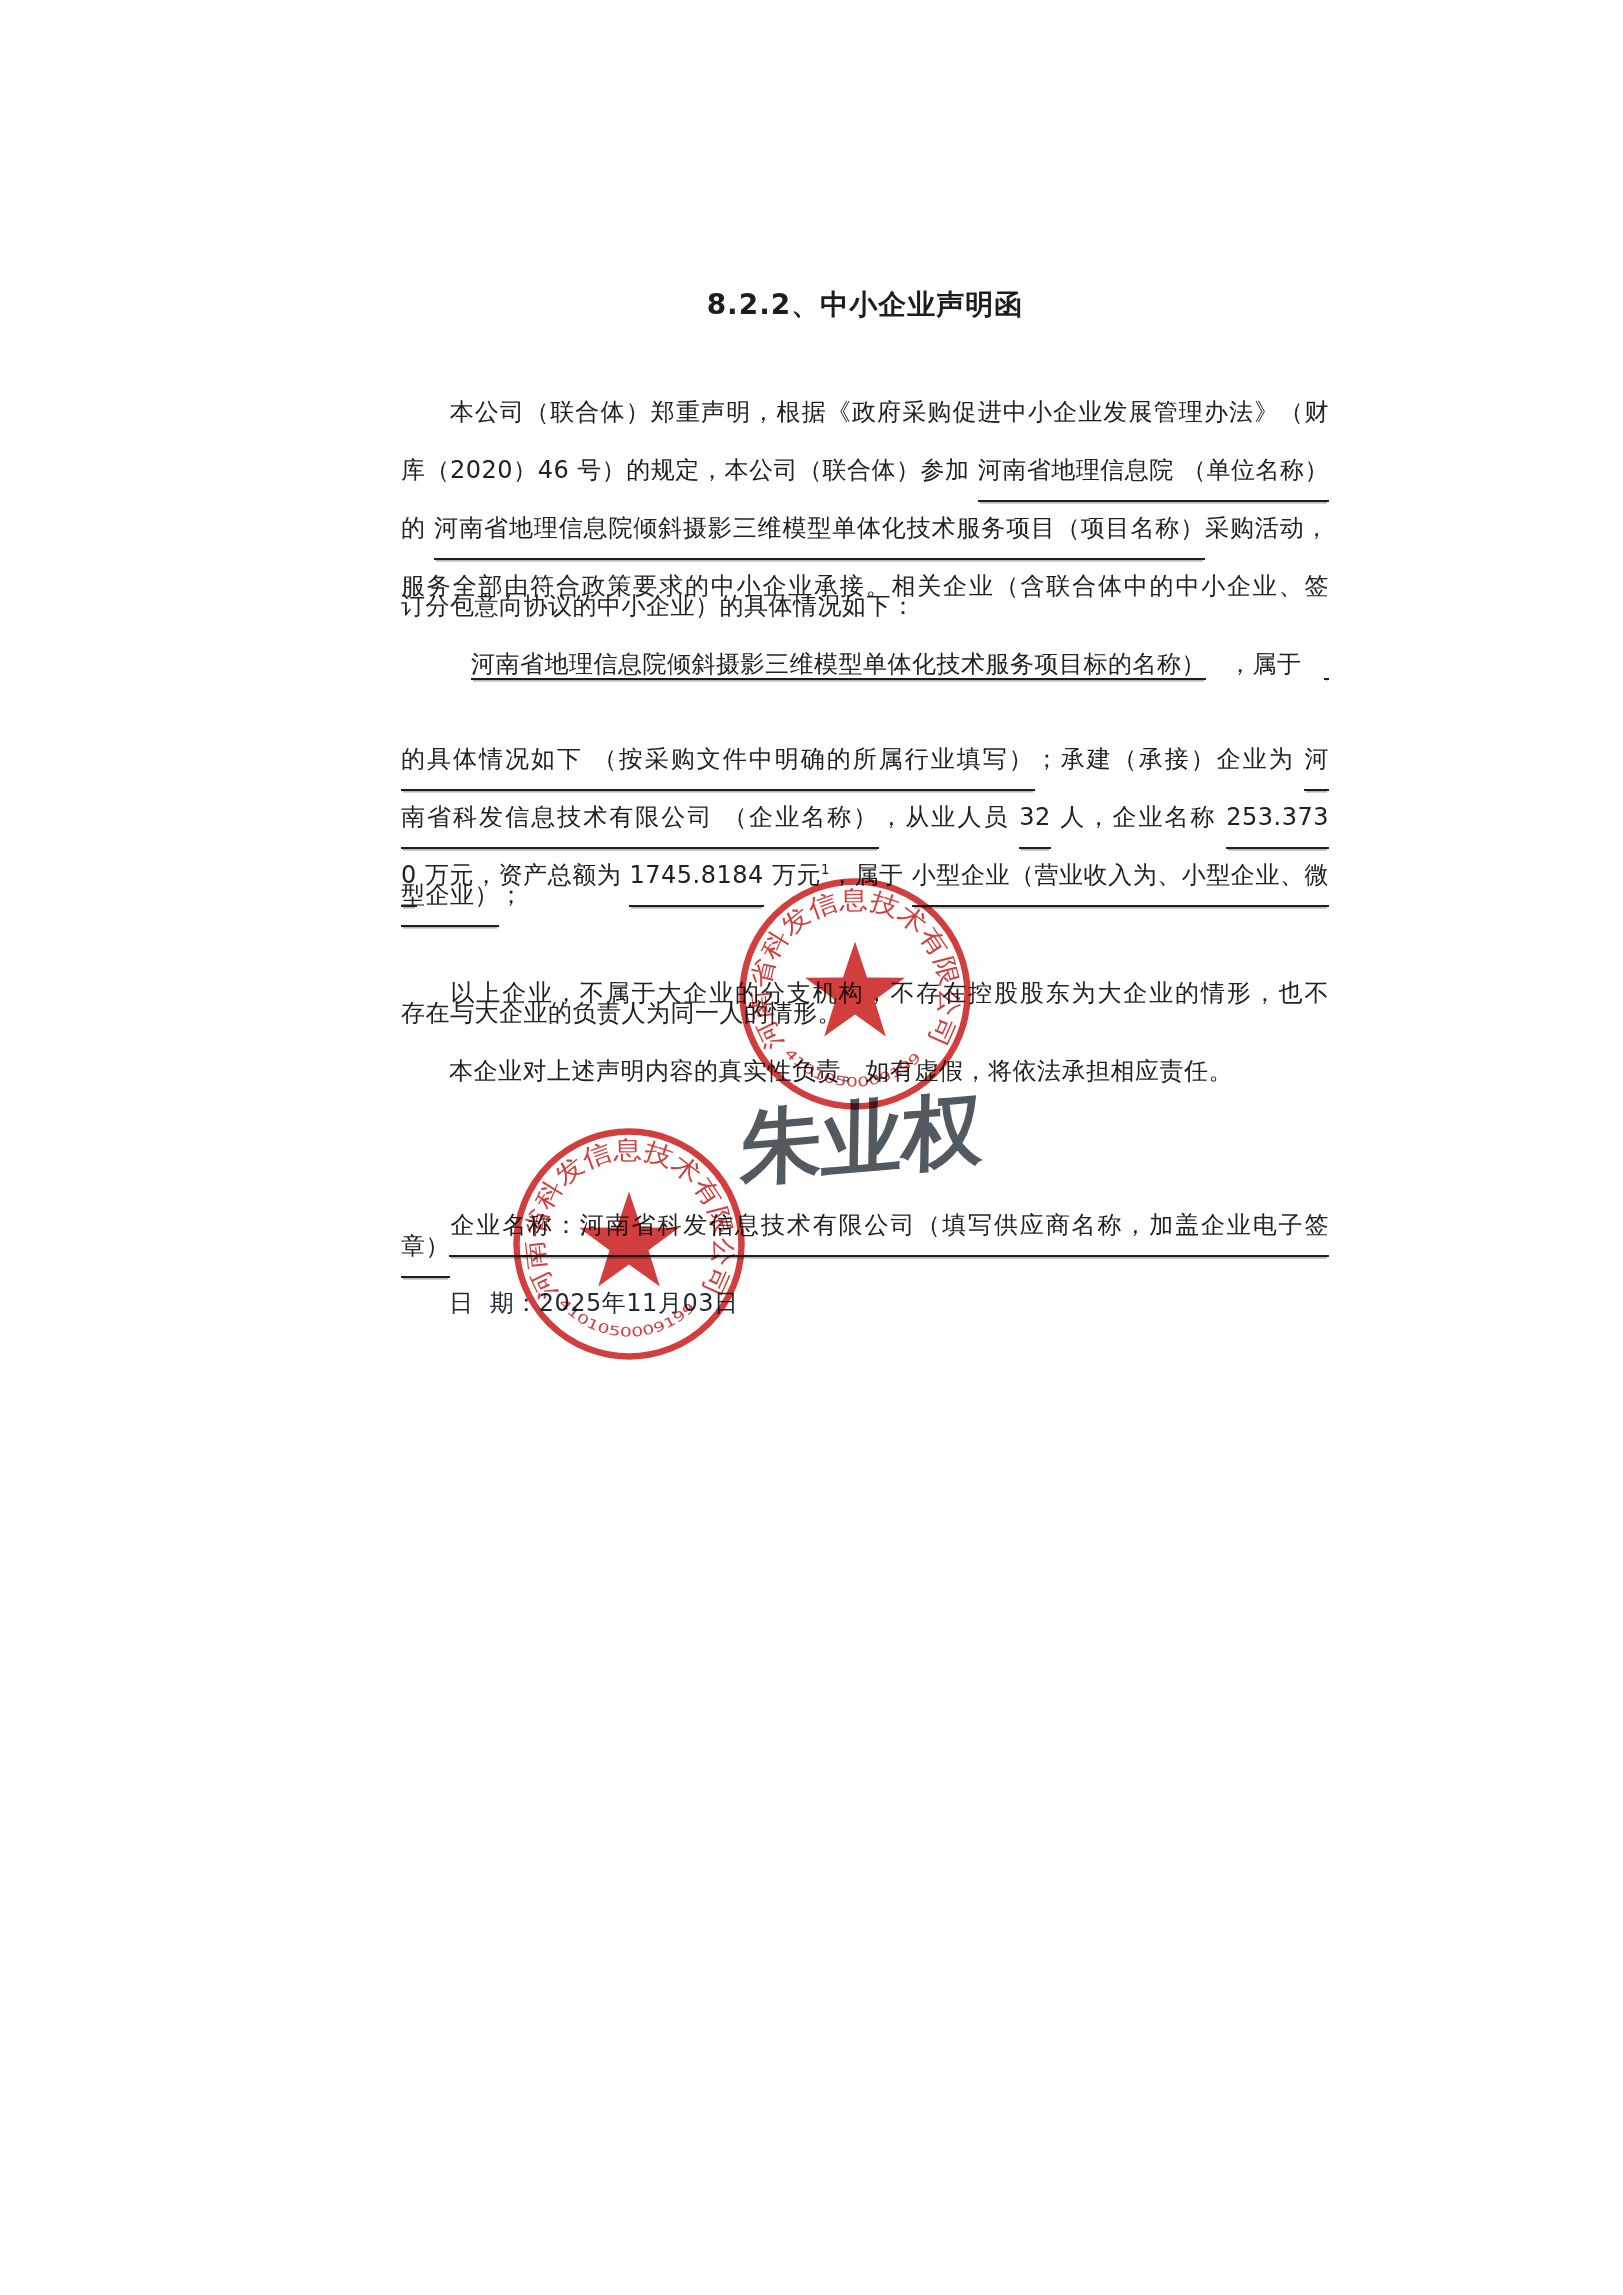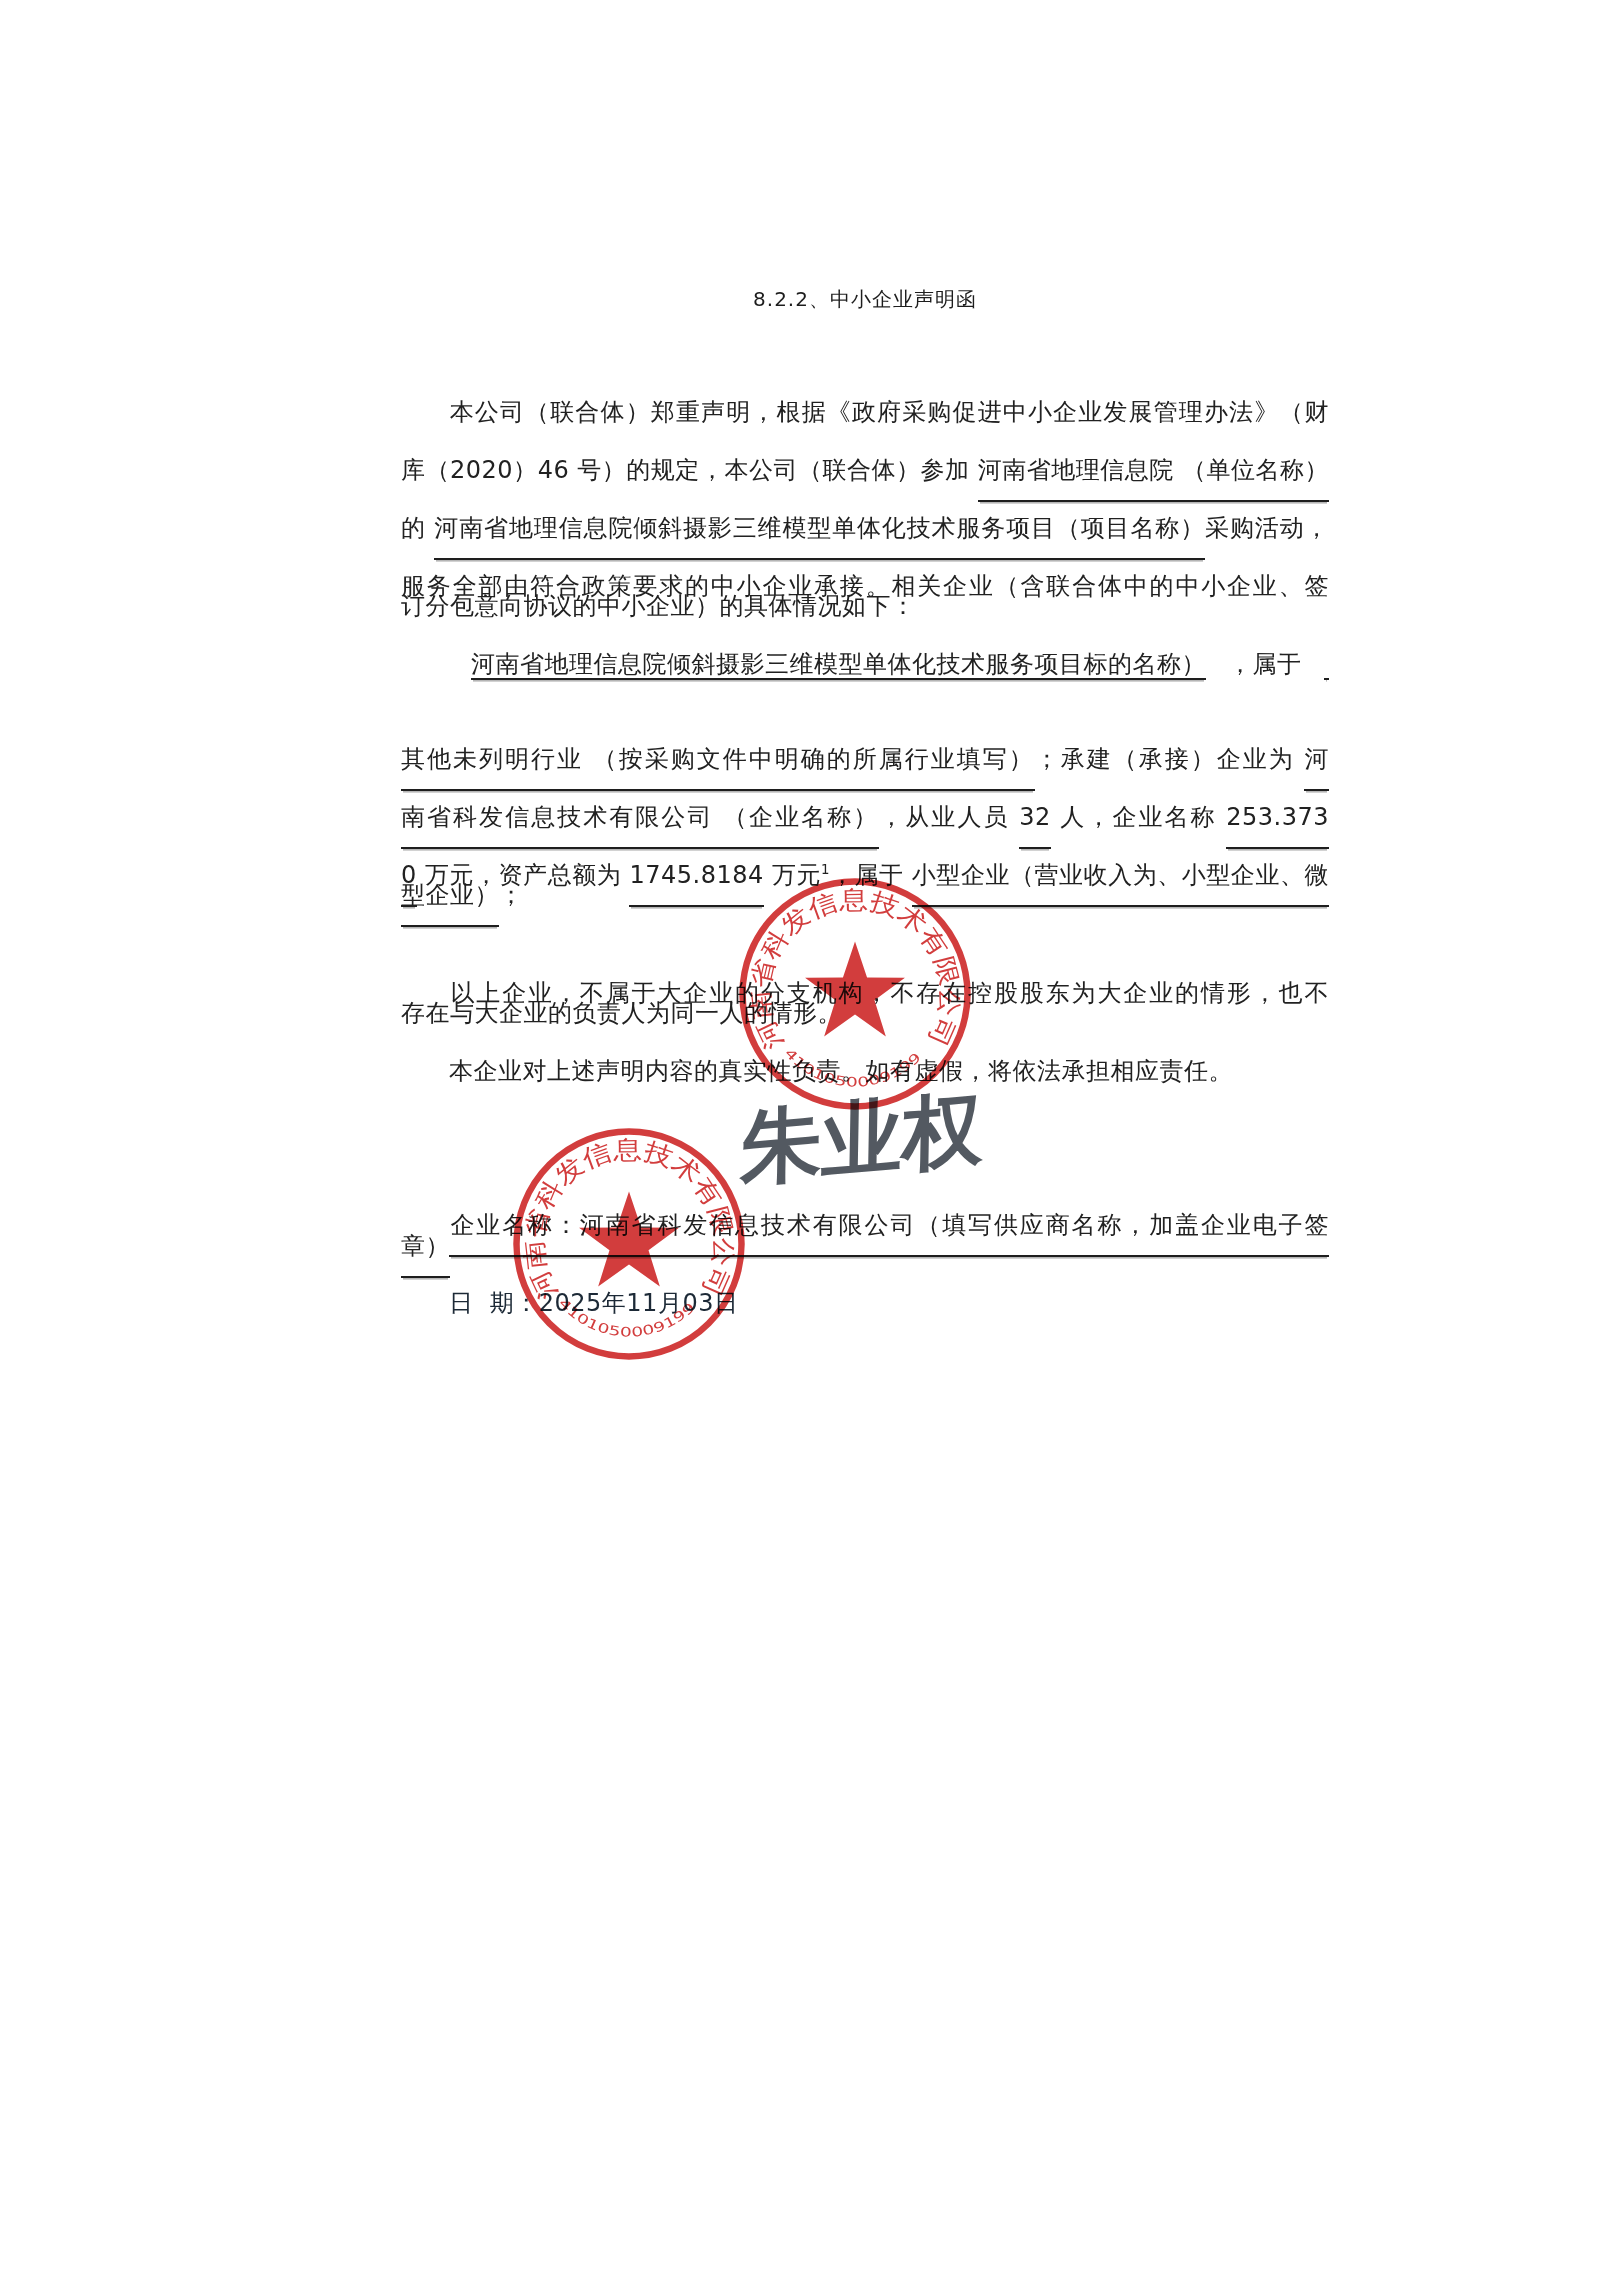--- a/index.html
+++ b/index.html
@@ -3,21 +3,21 @@
 <meta charset="utf-8">
 <style>
   html,body{margin:0;padding:0;}
   body{
     width:1623px;height:2295px;position:relative;background:#ffffff;
     font-family:"DejaVu Sans","Liberation Sans",sans-serif;
     color:#212121;overflow:hidden;
   }
   .doc-title{
     position:absolute;left:401px;top:286px;width:928px;height:37px;
-    font-size:20px;font-weight:normal;text-align:center;color:#1d1d1d;
+    font-size:28px;font-weight:bold;text-align:center;color:#1d1d1d;
     letter-spacing:1px;
   }
   .line{
     position:absolute;left:401px;width:928px;height:32px;line-height:32px;
     font-size:24px;letter-spacing:0.5px;color:#212121;
   }
   .line.just{text-align:justify;text-align-last:justify;margin-top:37px;}
   .line.flexline{display:flex;align-items:stretch;gap:22px;}
   .line .ind{display:inline-block;width:48px;}
   .line .ind.fx{flex:0 0 48px;}
@@ -55,21 +55,21 @@
 
 <div class="line" style="top:590px"><span class="seg">订分包意向协议的中小企业）的具体情况如下：</span></div>
 
 <div class="line flexline" style="top:648px">
     <span class="ind fx"></span>
     <span class="seg u fx">河南省地理信息院倾斜摄影三维模型单体化技术服务项目标的名称）</span>
     <span class="seg fx">，属于</span>
     <span class="seg fillblank"></span>
   </div>
 
-<div class="line just" style="top:706px"><span class="seg u">其他未列明行业 （按采购文件中明确的所属行业填写）</span><span class="seg">；承建（承接）企业为 </span><span class="seg u">河</span></div>
+<div class="line just" style="top:706px"><span class="seg u">的具体情况如下 （按采购文件中明确的所属行业填写）</span><span class="seg">；承建（承接）企业为 </span><span class="seg u">河</span></div>
 
 <div class="line just" style="top:764px"><span class="seg u">南省科发信息技术有限公司 （企业名称）</span><span class="seg">，从业人员 </span><span class="seg u">32</span><span class="seg"> 人，企业名称 </span><span class="seg u">253.373</span></div>
 
 <div class="line just" style="top:822px"><span class="seg u">0</span><span class="seg"> 万元，资产总额为 </span><span class="seg u">1745.8184</span><span class="seg"> 万元</span><sup class="fn">1</sup><span class="seg">，属于 </span><span class="seg u">小型企业（营业收入为、小型企业、微</span></div>
 
 <div class="line" style="top:879px"><span class="seg u">型企业）</span><span class="seg">；</span></div>
 
 <div class="line just" style="top:940px"><span class="ind"></span><span class="seg">以上企业，不属于大企业的分支机构，不存在控股股东为大企业的情形，也不</span></div>
 
 <div class="line" style="top:997px"><span class="seg">存在与大企业的负责人为同一人的情形。</span></div>

